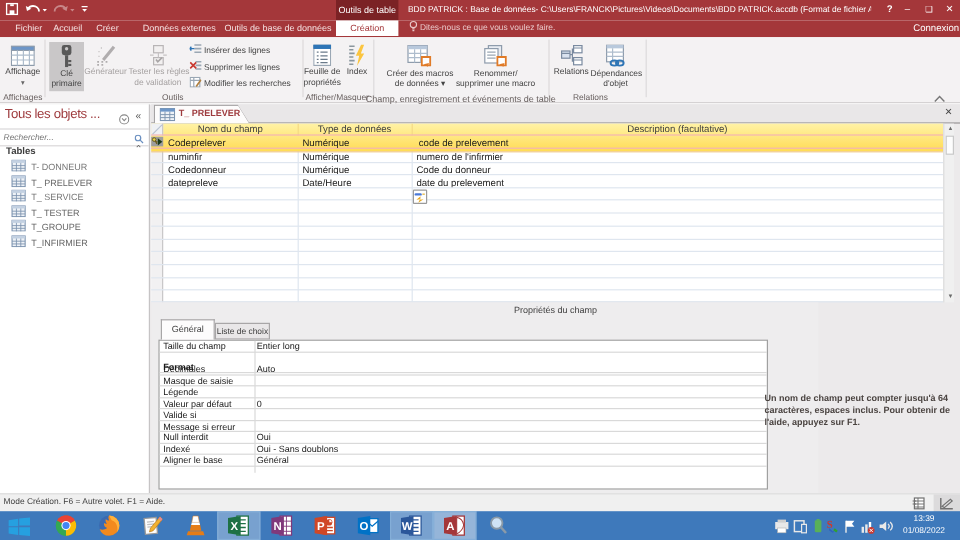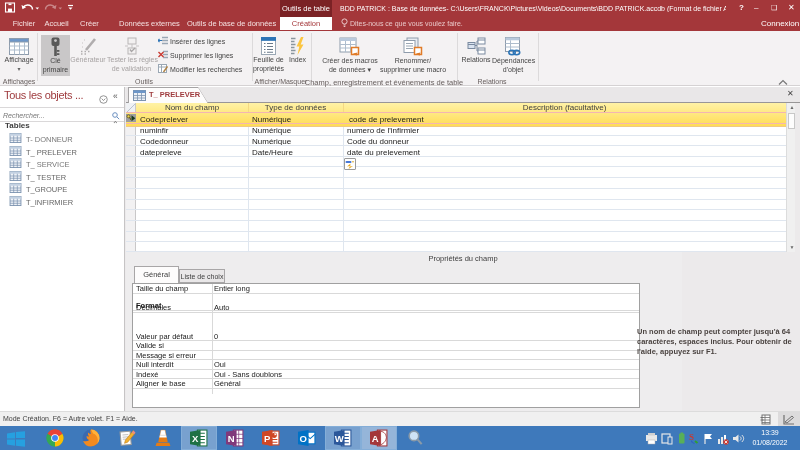--- a/index.html
+++ b/index.html
@@ -385,20 +385,26 @@
             <span class="plabel">Taille du champ</span>
             <span class="pval">Entier long</span>
           </div>
         <div class="prow" style="top:17px;font-weight:bold;">
             <span class="plabel">Format</span>
           </div>
         <div class="prow" style="top:19.0px;">
             <span class="plabel">Décimales</span>
             <span class="pval">Auto</span>
           </div>
+        <div class="prow" style="top:28.5px;">
+            <span class="plabel">Masque de saisie</span>
+          </div>
+        <div class="prow" style="top:38.0px;">
+            <span class="plabel">Légende</span>
+          </div>
         <div class="prow" style="top:47.5px;">
             <span class="plabel">Valeur par défaut</span>
             <span class="pval">0</span>
           </div>
         <div class="prow" style="top:57.0px;">
             <span class="plabel">Valide si</span>
           </div>
         <div class="prow" style="top:66.5px;">
             <span class="plabel">Message si erreur</span>
           </div>

